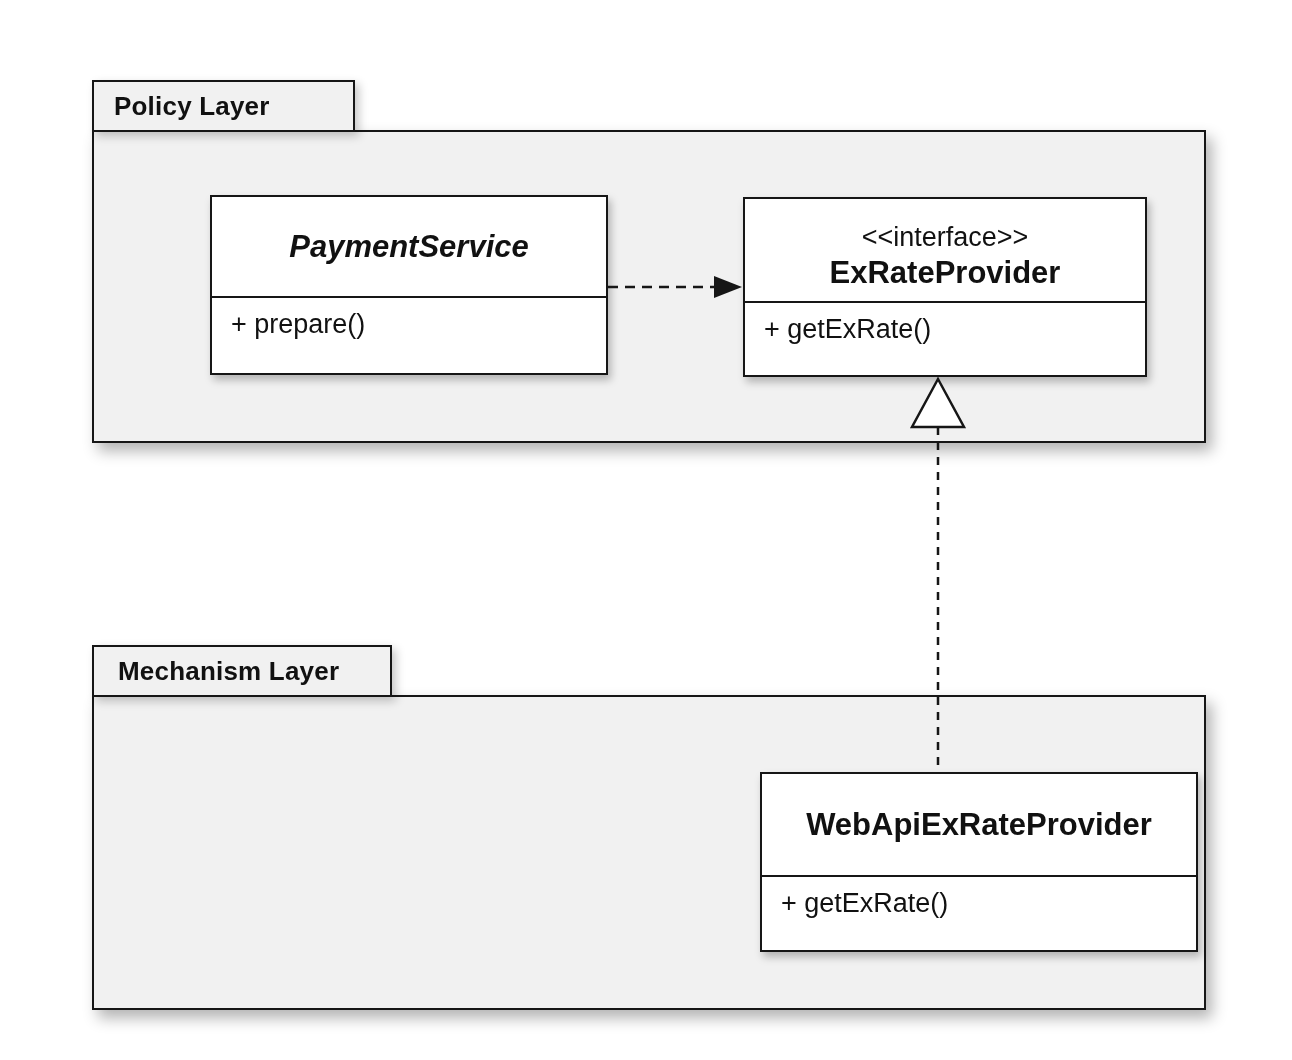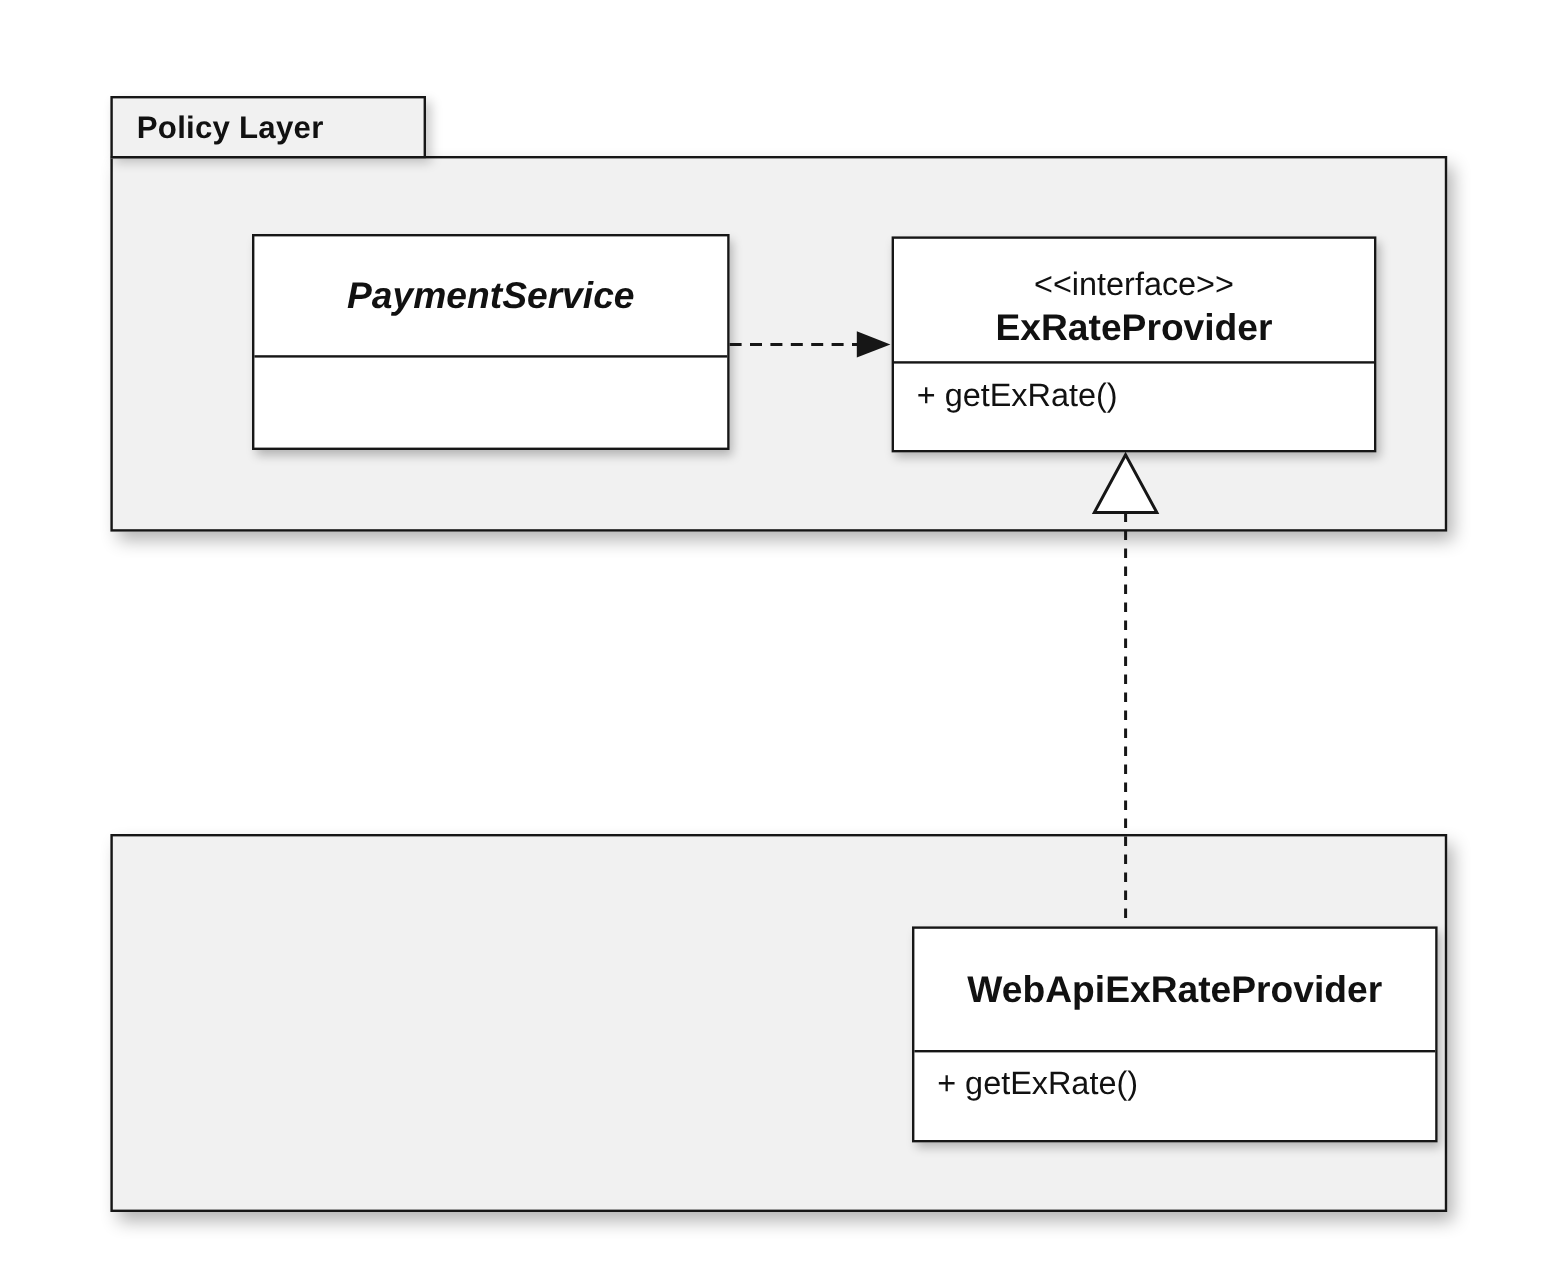--- a/index.html
+++ b/index.html
@@ -118,24 +118,30 @@
 <body>
 
 <div class="canvas">
 
   <div class="pkg-body" id="pkg-policy-body"></div>
   <div class="pkg-tab" id="pkg-policy-tab">
     <span class="pkg-label">Policy Layer</span>
   </div>
 
   <div class="pkg-body" id="pkg-mech-body"></div>
+  <div class="pkg-tab" id="pkg-mech-tab">
+    <span class="pkg-label">Mechanism Layer</span>
+  </div>
 
   <div class="class-box" id="cls-payment">
     <div class="name-compartment">
       <span class="class-name abstract">PaymentService</span>
+    </div>
+    <div class="method-compartment">
+      <div class="method">+ prepare()</div>
     </div>
   </div>
 
   <div class="class-box" id="cls-exrate">
     <div class="name-compartment">
       <span class="stereotype">&lt;&lt;interface&gt;&gt;</span>
       <span class="class-name">ExRateProvider</span>
     </div>
     <div class="method-compartment">
       <div class="method">+ getExRate()</div>

